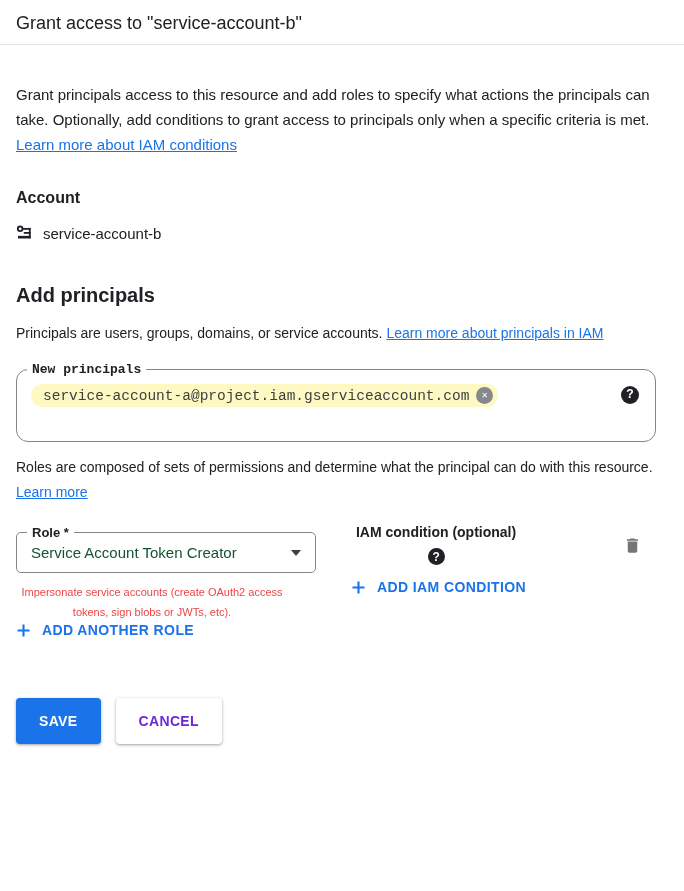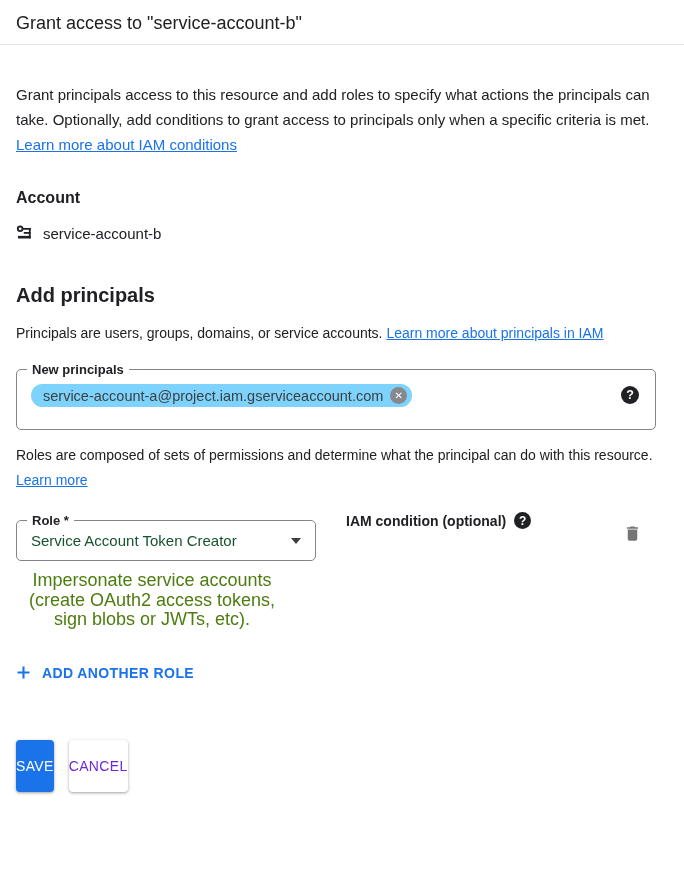--- a/index.html
+++ b/index.html
@@ -23,33 +23,34 @@
   .h-resource { margin: 31px 0 0 0; font-size: 16px; line-height: 20px; font-weight: 700; }
   .resource-row { margin-top: 16px; display: flex; align-items: center; gap: 9px; font-size: 15px; }
   .sa-icon svg { display: block; }
 
   .h-section { margin: 40px 0 0 0; font-size: 20px; line-height: 26px; font-weight: 700; }
   .h-section.second { margin-top: 42px; }
   .desc { margin: 13px 0 0 0; font-size: 14px; line-height: 25px; max-width: 648px; }
 
   .principals-field {
     margin-top: 23px; position: relative;
-    border: 1px solid #80868b; border-radius: 5px;
-    height: 61px; padding: 14px 16px 0 14px;
+    border: 1px solid #80868b; border-radius: 12px;
+    height: 73px; padding: 14px 16px 0 14px;
     display: flex; align-items: flex-start;
     cursor: text;
+    font-family: Liberation Mono, monospace;
   }
   .field-label {
     position: absolute; top: -9px; left: 10px;
     background: #ffffff; padding: 0 5px;
     font-size: 13px; line-height: 17px; font-weight: 700; color: #202124;
   }
   .chip {
     display: inline-flex; align-items: center; gap: 7px;
-    background: #7dd3fc; border-radius: 13px;
+    background: #fef9c3; border-radius: 13px;
     padding: 3px 5px 3px 12px;
     font-size: 14.5px; color: #3c4043; cursor: pointer;
     max-width: 560px; white-space: nowrap;
   }
   .chip-close {
     width: 17px; height: 17px; border-radius: 50%;
     background: #85898d; color: #ffffff;
     display: flex; align-items: center; justify-content: center;
     font-size: 10px; line-height: 1; cursor: pointer; flex: none;
   }
@@ -69,42 +70,42 @@
     position: relative; border: 1px solid #80868b; border-radius: 5px;
     height: 41px; display: flex; align-items: center; padding: 0 14px;
     cursor: pointer; background: #fff;
   }
   .select-value { font-size: 15px; color: #14532d; }
   .caret {
     margin-left: auto; width: 0; height: 0;
     border-left: 5px solid transparent; border-right: 5px solid transparent;
     border-top: 6px solid #3c4043;
   }
-  .role-helper { margin-top: 10px; width: 272px; font-size: 18px; line-height: 19.5px; color: #4d7c0f; }
+  .role-helper { margin-top: 10px; width: 272px; font-size: 11px; line-height: 19.5px; color: #ef4444; }
 
   .cond-col { margin-left: 30px; margin-top: -8px; }
-  .cond-label-row { display: flex; align-items: center; gap: 8px; font-size: 14px; font-weight: 700; color: #202124; }
+  .cond-label-row { display: flex; align-items: center; gap: 8px; font-size: 14px; font-weight: 700; color: #202124; flex-direction: column; }
   .blue-action {
     display: inline-flex; align-items: center; gap: 11px;
     color: #1a73e8; font-size: 14px; font-weight: 700; letter-spacing: 0.4px;
     background: none; border: none; padding: 0; cursor: pointer;
     font-family: "Liberation Sans", sans-serif;
   }
   .add-cond { margin-top: 14px; margin-left: 5px; }
   .plus-icon svg { display: block; }
   .trash-btn { margin-left: auto; margin-right: 14px; padding: 4px 0 0 0; background: none; border: none; cursor: pointer; }
   .trash-btn svg { display: block; }
 
-  .add-role { margin-top: 35px; }
+  .add-role { }
 
   .actions { margin-top: 56px; display: flex; align-items: center; gap: 15px; }
   .btn {
     font-family: "Liberation Sans", sans-serif;
-    font-size: 14px; font-weight: 400; letter-spacing: 0.35px;
-    height: 52px; padding: 0 0; border-radius: 4px; border: none;
+    font-size: 14px; font-weight: 700; letter-spacing: 0.35px;
+    height: 46px; padding: 0 23px; border-radius: 4px; border: none;
     display: inline-flex; align-items: center; cursor: pointer;
     box-shadow: 0 1px 2px 0 rgba(60,64,67,0.30), 0 1px 3px 1px rgba(60,64,67,0.15);
   }
   .btn-save { background: #1a73e8; color: #ffffff; }
   .btn-cancel { background: #ffffff; color: #6d28d9; }
 </style>
 </head>
 <body>
 
 <div class="header">
@@ -151,20 +152,28 @@
         <span class="caret"></span>
       </div>
       <div class="role-helper">Impersonate service accounts (create OAuth2 access tokens, sign blobs or JWTs, etc).</div>
     </div>
 
     <div class="cond-col">
       <div class="cond-label-row">
         <span>IAM condition (optional)</span>
         <span class="help-dot help-sm">?</span>
       </div>
+      <button class="blue-action add-cond">
+        <span class="plus-icon">
+          <svg width="15" height="15" viewBox="0 0 15 15">
+              <path d="M7.5 1.5v12M1.5 7.5h12" stroke="#1a73e8" stroke-width="2.1"></path>
+            </svg>
+        </span>
+        <span>ADD IAM CONDITION</span>
+      </button>
     </div>
 
     <button class="trash-btn">
       <span>
         <svg width="19" height="19" viewBox="0 0 24 24" fill="#757575">
           <path d="M6 19c0 1.1.9 2 2 2h8c1.1 0 2-.9 2-2V7H6v12zM19 4h-3.5l-1-1h-5l-1 1H5v2h14V4z"></path>
         </svg>
       </span>
     </button>
   </div>

